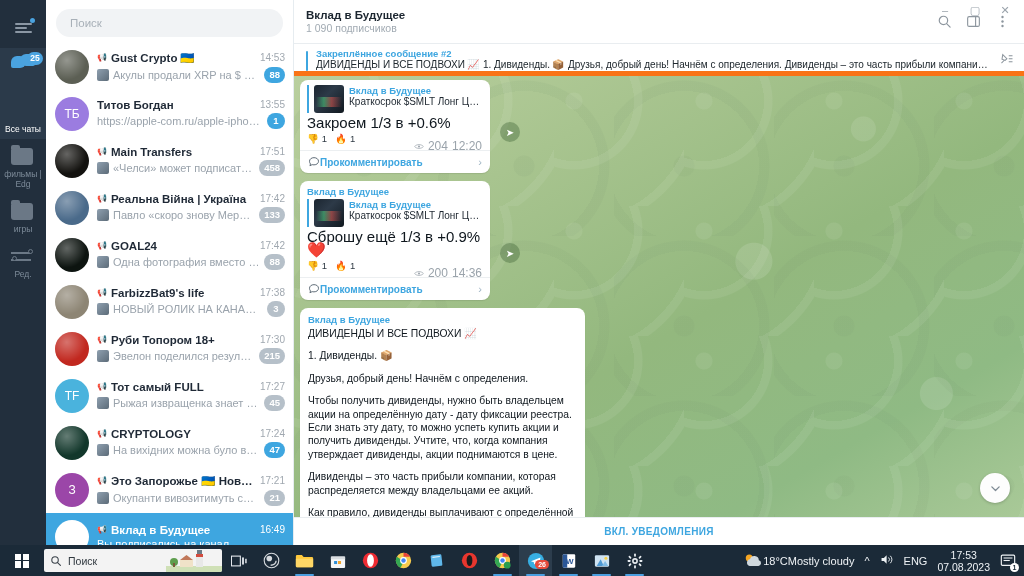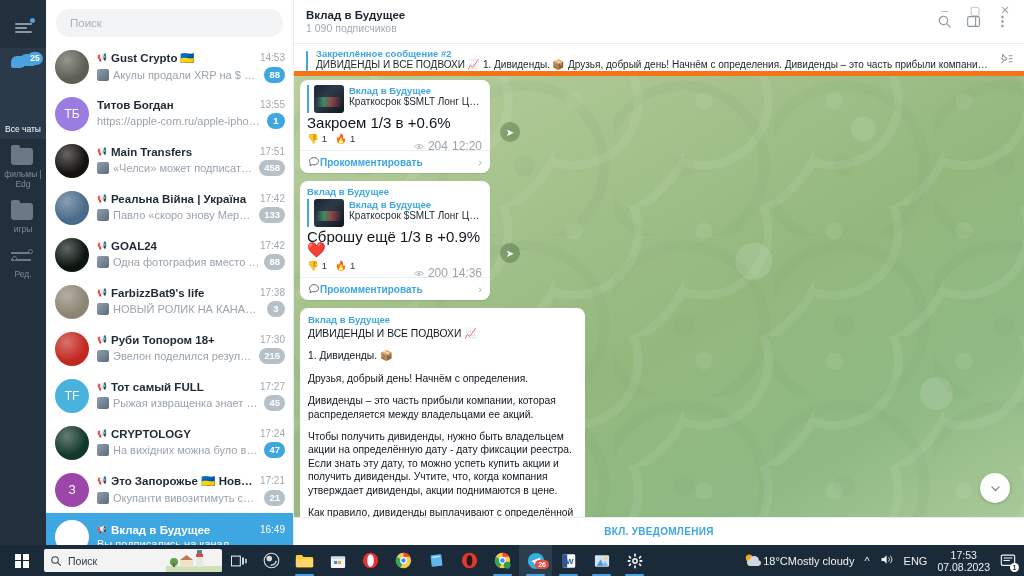--- a/index.html
+++ b/index.html
@@ -633,22 +633,22 @@
             </div>
             <div class="share-btn" style="left:200px; top:62px;">➤</div>
           </div>
 
           <div class="long-msg">
             <div class="msg-chan">Вклад в Будущее</div>
             <div id="long-paragraphs">
                 <p>ДИВИДЕНДЫ И ВСЕ ПОДВОХИ 📈</p>
                 <p>1. Дивиденды. 📦</p>
                 <p>Друзья, добрый день! Начнём с определения.</p>
+                <p>Чтобы получить дивиденды, нужно быть владельцем акции на определённую дату - дату фиксации реестра. Если знать эту дату, то можно успеть купить акции и получить дивиденды. Учтите, что, когда компания утверждает дивиденды, акции поднимаются в цене.</p>
                 <p>Дивиденды – это часть прибыли компании, которая распределяется между владельцами ее акций.</p>
-                <p>Чтобы получить дивиденды, нужно быть владельцем акции на определённую дату - дату фиксации реестра. Если знать эту дату, то можно успеть купить акции и получить дивиденды. Учтите, что, когда компания утверждает дивиденды, акции поднимаются в цене.</p>
                 <p>Как правило, дивиденды выплачивают с определённой периодичностью: раз в квартал, раз в полгода или раз в год. Не все компании платят</p>
               </div>
           </div>
 
         </div>
 
         <div class="scrolldown">
           <svg width="13" height="13" viewBox="0 0 16 16" fill="none" stroke="#7e8a94" stroke-width="1.6">
             <polyline points="3.5,6 8,10.5 12.5,6" stroke-linecap="round" stroke-linejoin="round"></polyline>
           </svg>

